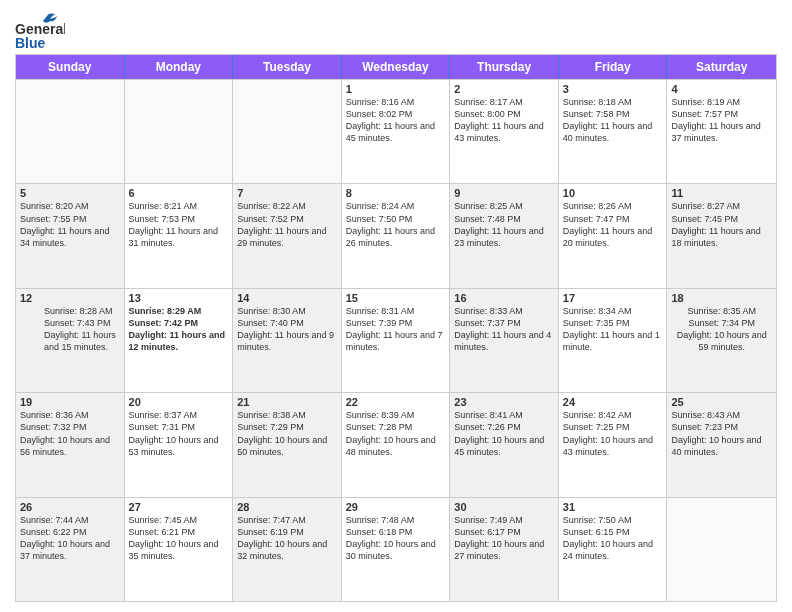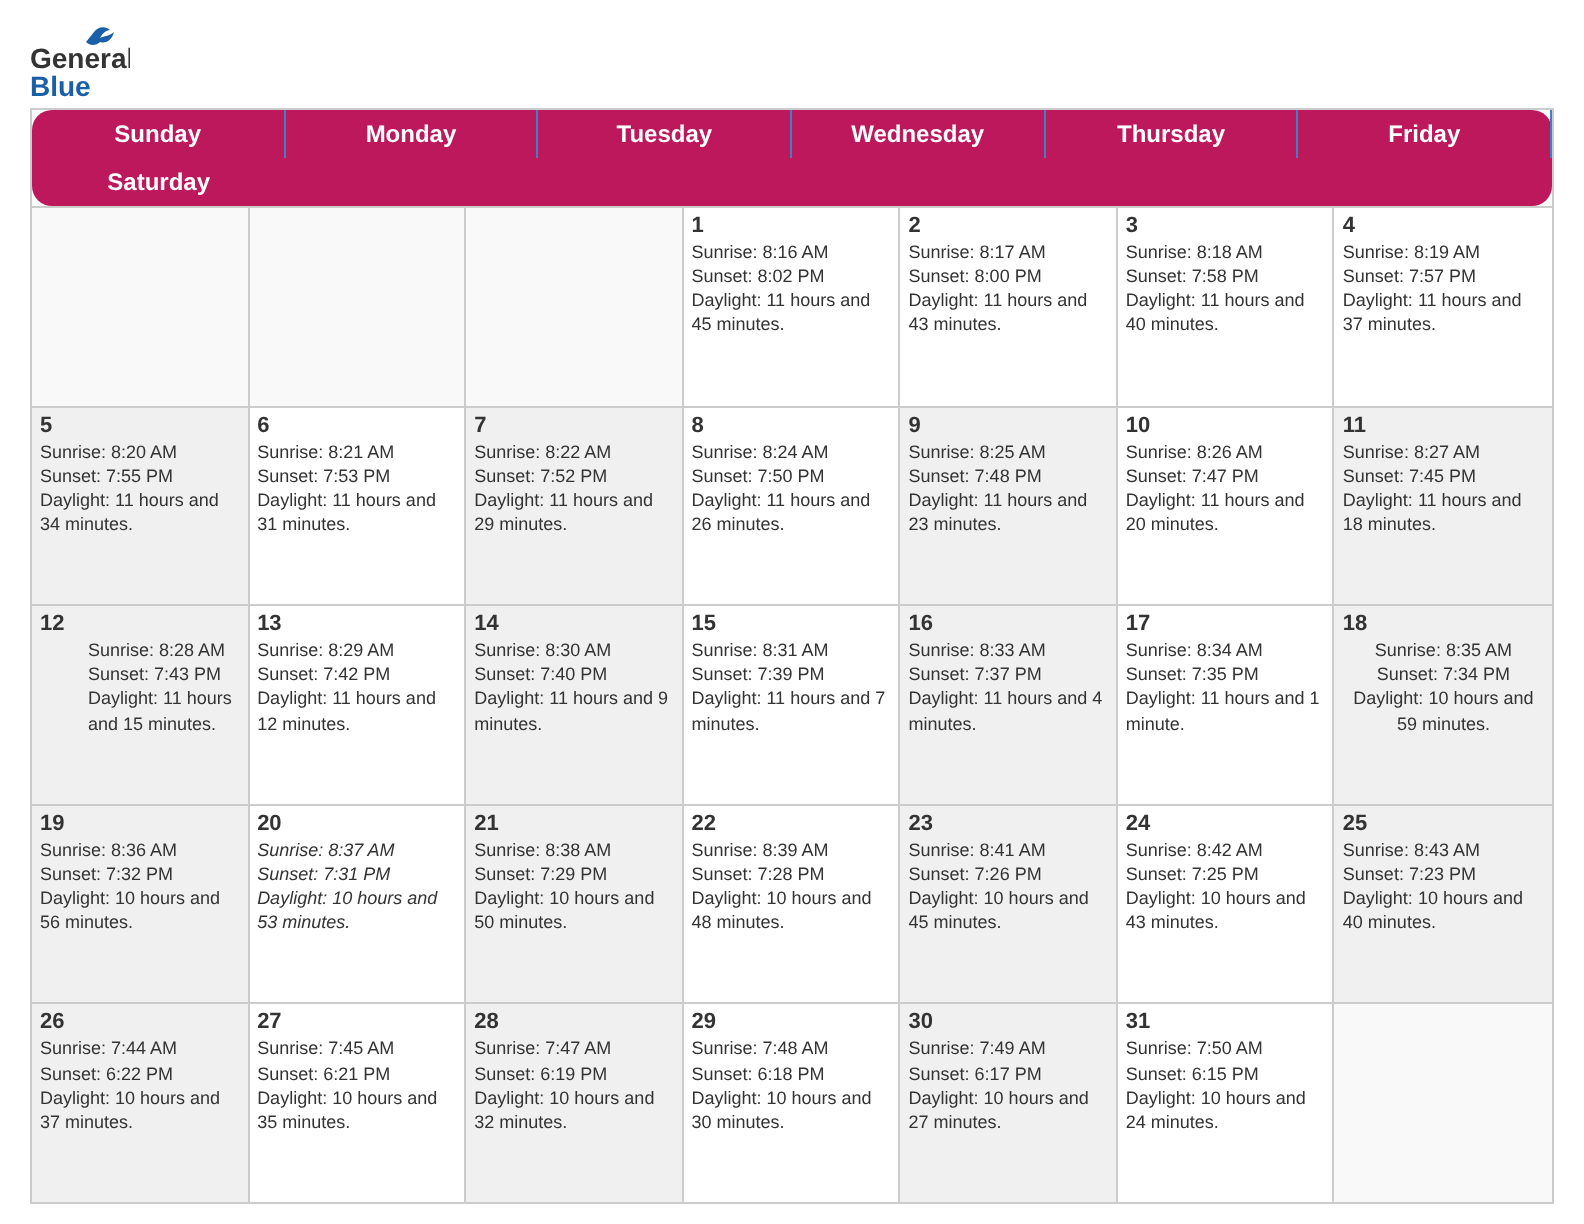--- a/index.html
+++ b/index.html
@@ -38,23 +38,22 @@
       margin-top: 2px;
     }
     .calendar {
       flex: 1;
       display: flex;
       flex-direction: column;
       border: 1px solid #ccc;
     }
     .cal-header {
       display: grid;
-      grid-template-columns: repeat(6, 1fr);
-      background: #be185d;
-      border-radius: 10px;
+      grid-template-columns: repeat(7, 1fr);
+      background: #8b5cf6;
     }
     .cal-header-cell {
       color: #fff;
       font-size: 12px;
       font-weight: bold;
       padding: 5px 4px;
       text-align: center;
       border-right: 1px solid #3a7fc8;
     }
     .cal-header-cell:last-child {
@@ -209,21 +208,21 @@
         </div>
         <div class="cal-row">
           <div class="cal-cell shaded">
             <div class="day-num">12</div>
             <div class="cell-text" style="white-space: pre-line; margin-left: 24px;">Sunrise: 8:28 AM
 Sunset: 7:43 PM
 Daylight: 11 hours and 15 minutes.</div>
           </div>
           <div class="cal-cell">
             <div class="day-num">13</div>
-            <div class="cell-text" style="white-space: pre-line;">Sunrise: 8:29 AM
+            <div class="cell-text" style="white-space: pre-line; font-weight: bold;">Sunrise: 8:29 AM
 Sunset: 7:42 PM
 Daylight: 11 hours and 12 minutes.</div>
           </div>
           <div class="cal-cell shaded">
             <div class="day-num">14</div>
             <div class="cell-text" style="white-space: pre-line;">Sunrise: 8:30 AM
 Sunset: 7:40 PM
 Daylight: 11 hours and 9 minutes.</div>
           </div>
           <div class="cal-cell">
@@ -253,21 +252,21 @@
         </div>
         <div class="cal-row">
           <div class="cal-cell shaded">
             <div class="day-num">19</div>
             <div class="cell-text" style="white-space: pre-line;">Sunrise: 8:36 AM
 Sunset: 7:32 PM
 Daylight: 10 hours and 56 minutes.</div>
           </div>
           <div class="cal-cell">
             <div class="day-num">20</div>
-            <div class="cell-text" style="white-space: pre-line; font-style: italic;">Sunrise: 8:37 AM
+            <div class="cell-text" style="white-space: pre-line;">Sunrise: 8:37 AM
 Sunset: 7:31 PM
 Daylight: 10 hours and 53 minutes.</div>
           </div>
           <div class="cal-cell shaded">
             <div class="day-num">21</div>
             <div class="cell-text" style="white-space: pre-line;">Sunrise: 8:38 AM
 Sunset: 7:29 PM
 Daylight: 10 hours and 50 minutes.</div>
           </div>
           <div class="cal-cell">

